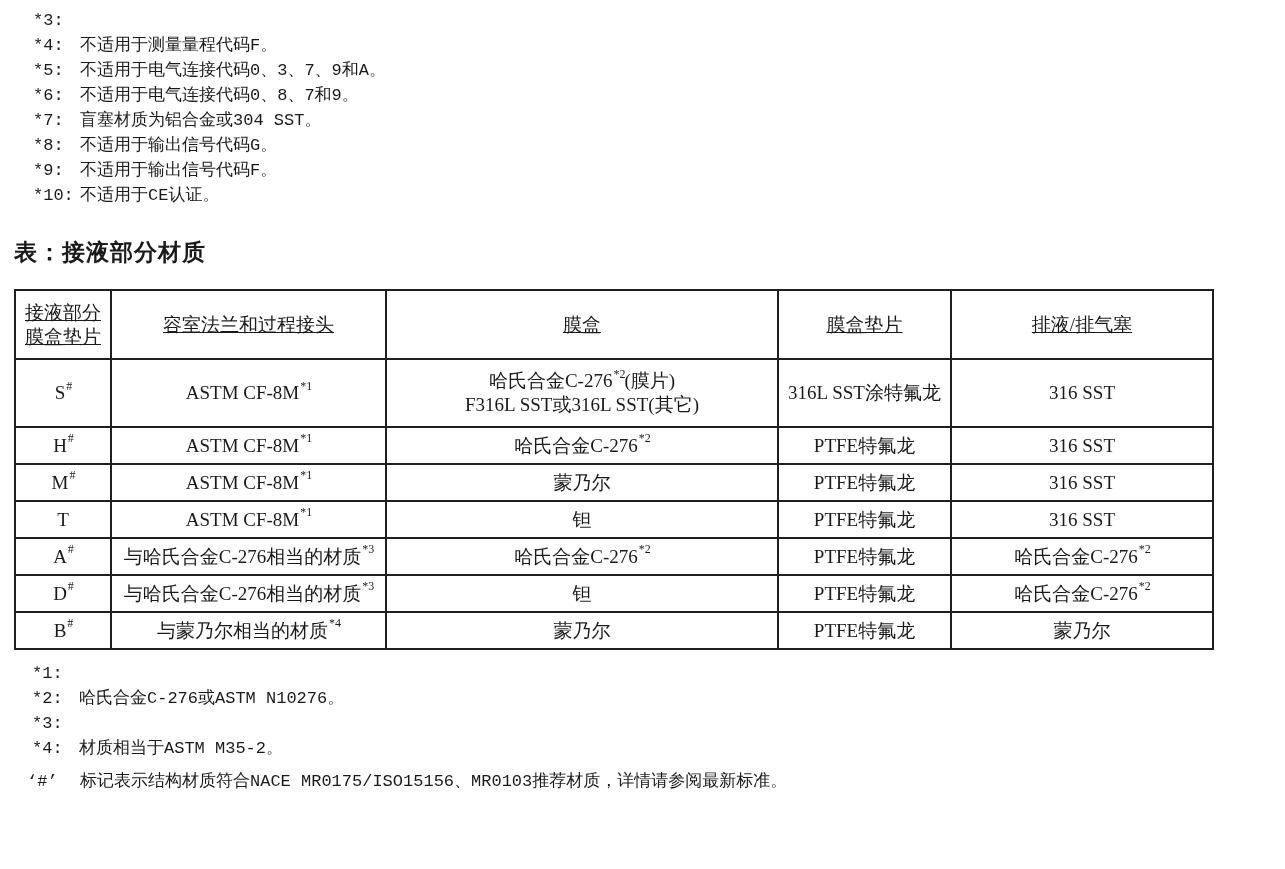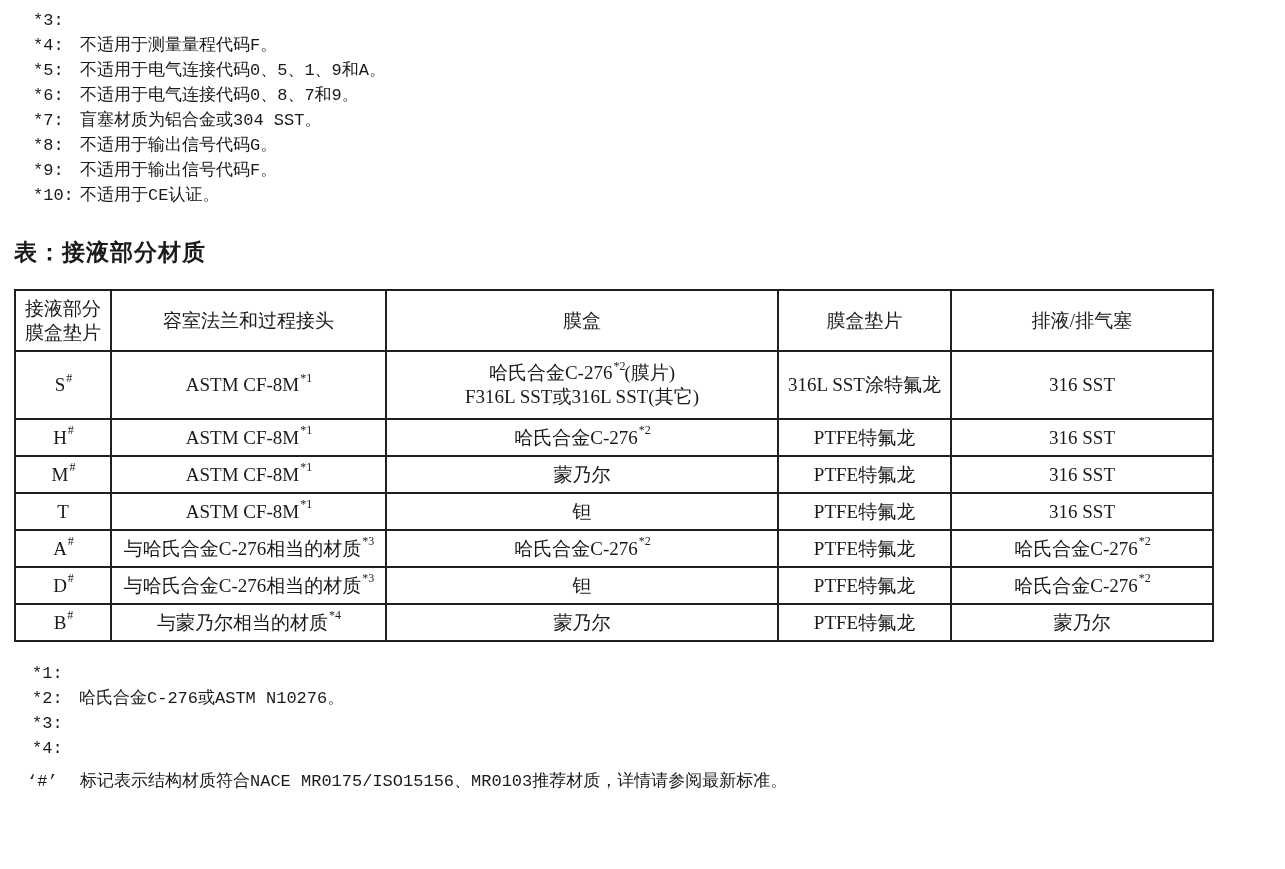--- a/index.html
+++ b/index.html
@@ -60,21 +60,21 @@
     font-size: 19px;
   }
   table.materials th, table.materials td {
     border: 2px solid #1f1f1f;
     text-align: center;
     vertical-align: middle;
     font-weight: normal;
     padding: 0 2px;
     line-height: 24px;
   }
-  table.materials thead tr { height: 61px; }
+  table.materials thead tr { height: 69px; text-decoration: underline; }
   table.materials tbody tr { height: 37px; }
   table.materials tbody tr:first-child { height: 68px; }
   table.materials sup {
     font-size: 12px;
     line-height: 0;
     position: relative;
     top: -2px;
     left: 1px;
   }
   .cell-line { white-space: nowrap; }
@@ -87,21 +87,21 @@
   <div id="top-notes" class="notes">
       <div class="note-row">
         <span class="note-label">*3:</span>
       </div>
       <div class="note-row">
         <span class="note-label">*4:</span>
         <span class="note-text">不适用于测量量程代码F。</span>
       </div>
       <div class="note-row">
         <span class="note-label">*5:</span>
-        <span class="note-text">不适用于电气连接代码0、5、1、9和A。</span>
+        <span class="note-text">不适用于电气连接代码0、3、7、9和A。</span>
       </div>
       <div class="note-row">
         <span class="note-label">*6:</span>
         <span class="note-text">不适用于电气连接代码0、8、7和9。</span>
       </div>
       <div class="note-row">
         <span class="note-label">*7:</span>
         <span class="note-text">盲塞材质为铝合金或304 SST。</span>
       </div>
       <div class="note-row">
@@ -278,20 +278,21 @@
       </div>
       <div class="note-row">
         <span class="note-label">*2:</span>
         <span class="note-text">哈氏合金C-276或ASTM N10276。</span>
       </div>
       <div class="note-row">
         <span class="note-label">*3:</span>
       </div>
       <div class="note-row">
         <span class="note-label">*4:</span>
+        <span class="note-text">材质相当于ASTM M35-2。</span>
       </div>
     </div>
 
   <div id="hash-note" class="notes">
     <div class="note-row">
       <span class="note-label">‘#’</span>
       <span class="note-text">标记表示结构材质符合NACE MR0175/ISO15156、MR0103推荐材质，详情请参阅最新标准。</span>
     </div>
   </div>
 

